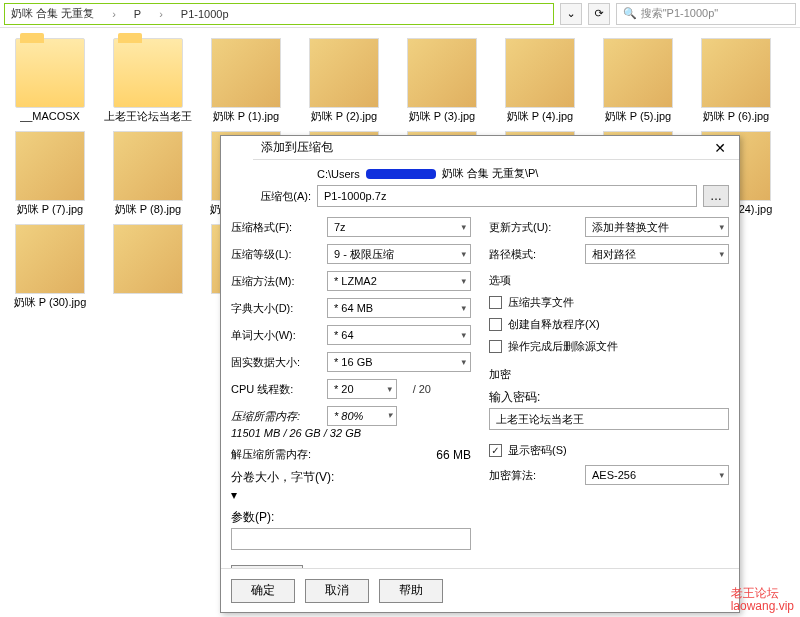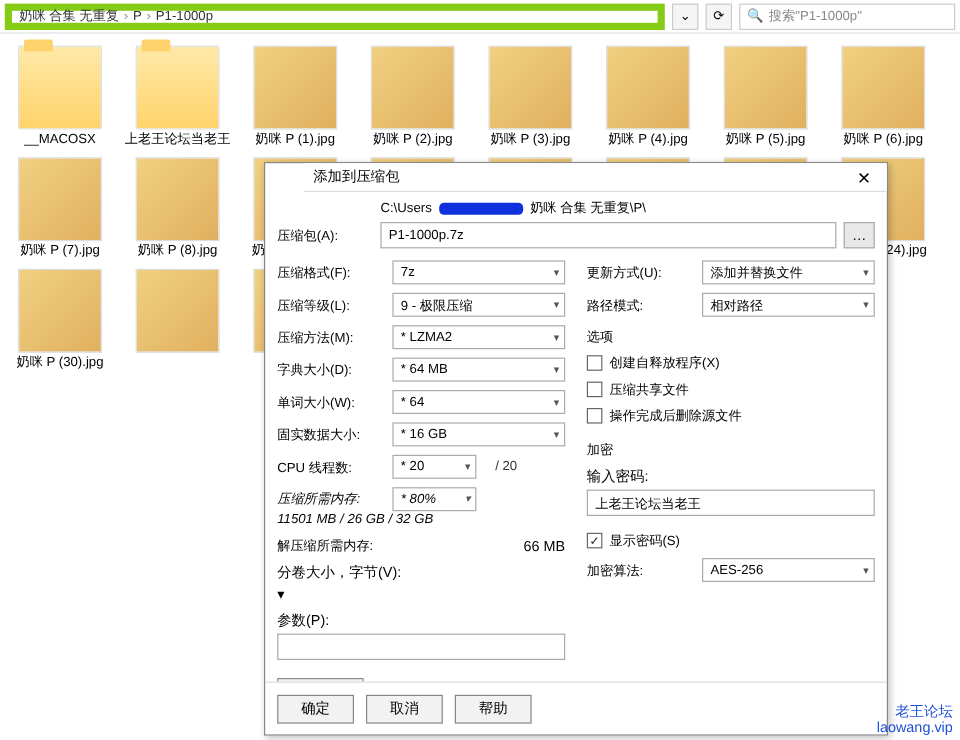--- a/index.html
+++ b/index.html
@@ -1,55 +1,55 @@
 <!DOCTYPE html>
 <html><head>
 <meta charset="utf-8">
 <style>
 * { box-sizing: border-box; margin: 0; padding: 0; }
 body { font-family: "Segoe UI", "Microsoft YaHei", sans-serif; font-size: 12px; background: #fff; width: 800px; height: 617px; overflow: hidden; position: relative; }
 .topbar { display: flex; align-items: center; height: 28px; border-bottom: 1px solid #e0e0e0; padding: 0 4px; gap: 6px; }
-.breadcrumb { flex: 1; display: flex; align-items: center; gap: 4px; padding: 2px 6px; border: 6px solid #84cc16; height: 22px; }
+.breadcrumb { flex: 1; display: flex; align-items: center; gap: 18px; padding: 2px 6px; border: 1px solid #84cc16; height: 22px; }
 .breadcrumb span { color: #333; font-size: 11px; }
 .breadcrumb .chev { color: #888; }
 .nav-btn { width: 22px; height: 22px; border: 1px solid #ccc; background: #f5f5f5; display: flex; align-items: center; justify-content: center; font-size: 11px; cursor: pointer; }
 .search { width: 180px; height: 22px; border: 1px solid #ccc; display: flex; align-items: center; padding: 0 6px; gap: 4px; font-size: 11px; color: #888; }
 .explorer { padding: 10px 6px; display: flex; flex-wrap: wrap; gap: 8px 10px; align-content: flex-start; height: 588px; }
 .item { width: 88px; display: flex; flex-direction: column; align-items: center; gap: 2px; }
 .thumb { width: 70px; height: 70px; background: linear-gradient(135deg,#f0d080,#e0b060); border: 1px solid #ddd; }
 .folder .thumb { background: linear-gradient(#ffe9a8,#ffd36b); border-radius: 2px; position: relative; }
 .folder .thumb::before { content: ""; position: absolute; top: -6px; left: 4px; width: 24px; height: 10px; background: #ffd36b; border-radius: 2px 2px 0 0; }
 .item .label { font-size: 11px; text-align: center; word-break: break-all; line-height: 1.2; max-height: 28px; overflow: hidden; }
 .dialog { position: absolute; left: 220px; top: 135px; width: 520px; height: 478px; background: #fff; border: 1px solid #888; box-shadow: 2px 2px 6px rgba(0,0,0,.25); display: flex; flex-direction: column; }
 .dialog-titlebar { height: 24px; background: #fff; border-bottom: 1px solid #ddd; display: flex; align-items: center; padding: 0 4px 0 8px; font-size: 12px; margin-left: 32px; }
 .dialog-titlebar .title { flex: 1; }
 .closer { width: 30px; height: 22px; display: flex; align-items: center; justify-content: center; font-size: 14px; cursor: pointer; }
 .dialog-body { flex: 1; padding: 6px 10px; overflow: hidden; }
 .path-row { display: flex; align-items: center; gap: 6px; margin-bottom: 4px; font-size: 11px; }
 .path-row .redact { display: inline-block; width: 70px; height: 10px; background: #1030dd; border-radius: 4px; vertical-align: middle; }
 .archive-row { display: flex; align-items: center; gap: 6px; margin-bottom: 10px; }
-.archive-row .lbl { width: 80px; font-size: 11px; }
+.archive-row .lbl { width: 80px; font-size: 11px; text-align: right; }
 .archive-row input { flex: 1; height: 22px; border: 1px solid #aaa; padding: 0 6px; font-size: 11px; }
 .browse { width: 26px; height: 22px; background: #e8e8e8; border: 1px solid #aaa; display: flex; align-items: center; justify-content: center; cursor: pointer; font-size: 12px; }
 .cols { display: flex; gap: 18px; }
 .col { flex: 1; display: flex; flex-direction: column; gap: 7px; }
 .field { display: flex; align-items: center; gap: 6px; }
 .field .lbl { width: 90px; font-size: 11px; }
 .field .ctrl { flex: 1; height: 20px; border: 1px solid #aaa; background: #fff; display: flex; align-items: center; justify-content: space-between; padding: 0 4px 0 6px; font-size: 11px; cursor: pointer; gap: 20px; }
 .field .ctrl .caret { font-size: 9px; color: #555; }
 .field .after { font-size: 11px; color: #333; width: 28px; text-align: right; }
 .meminfo { font-size: 11px; line-height: 1.3; font-style: italic; }
 .section-title { font-size: 11px; margin-top: 2px; }
 .chkline { display: flex; align-items: center; gap: 6px; font-size: 11px; }
 .chk { width: 13px; height: 13px; border: 1px solid #666; background: #fff; display: flex; align-items: center; justify-content: center; font-size: 10px; color: #222; cursor: pointer; }
 .pwd-input { width: 100%; height: 22px; border: 1px solid #aaa; padding: 0 6px; font-size: 11px; }
 .dialog-foot { height: 44px; border-top: 1px solid #ddd; display: flex; align-items: center; gap: 10px; padding: 0 10px; }
 .btn { min-width: 64px; height: 24px; border: 1px solid #888; background: #f2f2f2; display: flex; align-items: center; justify-content: center; font-size: 12px; cursor: pointer; }
 .options-left { min-width: 64px; height: 24px; border: 1px solid #888; background: #f2f2f2; display: flex; align-items: center; justify-content: center; font-size: 12px; cursor: pointer; margin-top: 8px; width: 72px; }
-.watermark { position: absolute; right: 6px; bottom: 4px; color: #1d4ed8; font-size: 12px; text-align: right; line-height: 1.1; pointer-events: none; }
+.watermark { position: absolute; right: 6px; bottom: 4px; color: #ef4444; font-size: 12px; line-height: 1.1; pointer-events: none; }
 </style>
 </head>
 <body>
 
 <div class="topbar">
   <div class="breadcrumb">
     <span>奶咪 合集 无重复</span>
     <span class="chev">›</span>
     <span>P</span>
     <span class="chev">›</span>
@@ -244,25 +244,25 @@
         <div class="field">
             <span class="lbl">路径模式:</span>
             <div class="ctrl">
               <span>相对路径</span>
               <span class="caret">▾</span>
             </div>
           </div>
         <div class="section-title">选项</div>
         <div class="chkline">
             <span class="chk"></span>
-            <span>创建自释放程序(X)</span>
+            <span>压缩共享文件</span>
           </div>
         <div class="chkline">
             <span class="chk"></span>
-            <span>压缩共享文件</span>
+            <span>创建自释放程序(X)</span>
           </div>
         <div class="chkline">
             <span class="chk"></span>
             <span>操作完成后删除源文件</span>
           </div>
         <div class="section-title" style="margin-top:6px">加密</div>
         <div><span>输入密码:</span><input class="pwd-input" style="margin-top: 2px;" value="上老王论坛当老王"></div>
         <div class="chkline" style="margin-top:6px">
             <span class="chk">✓</span>
             <span>显示密码(S)</span>

